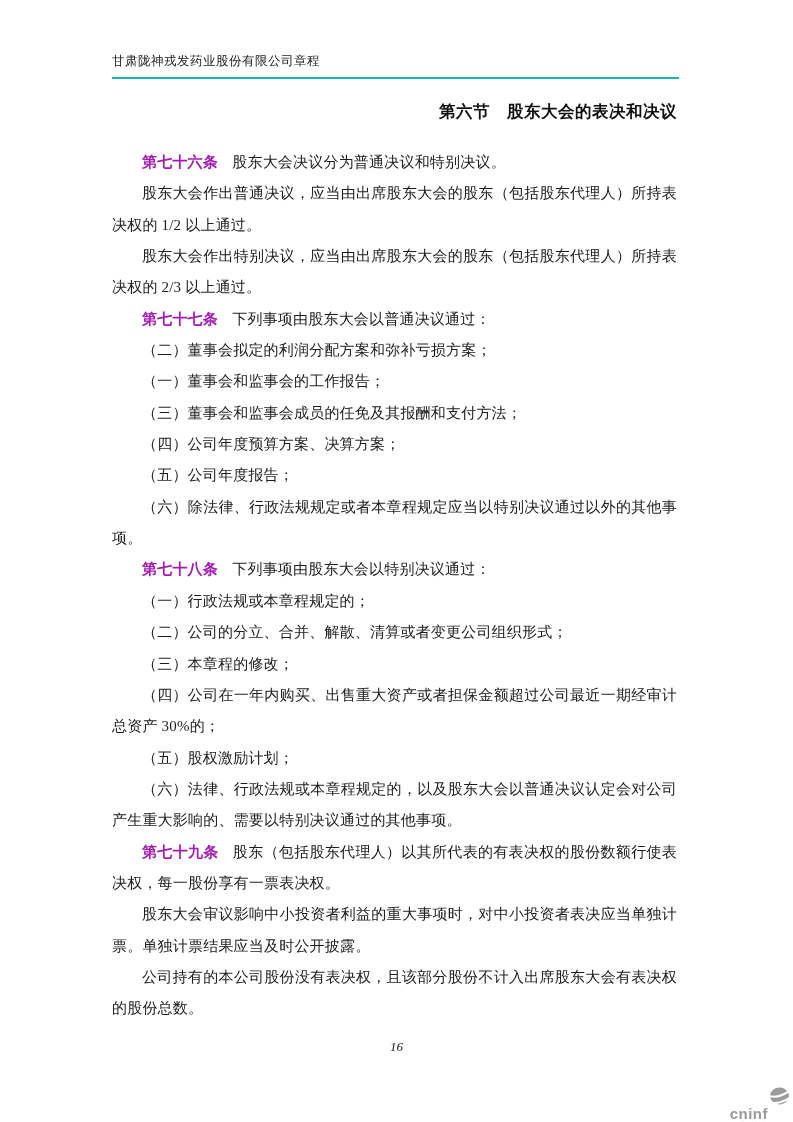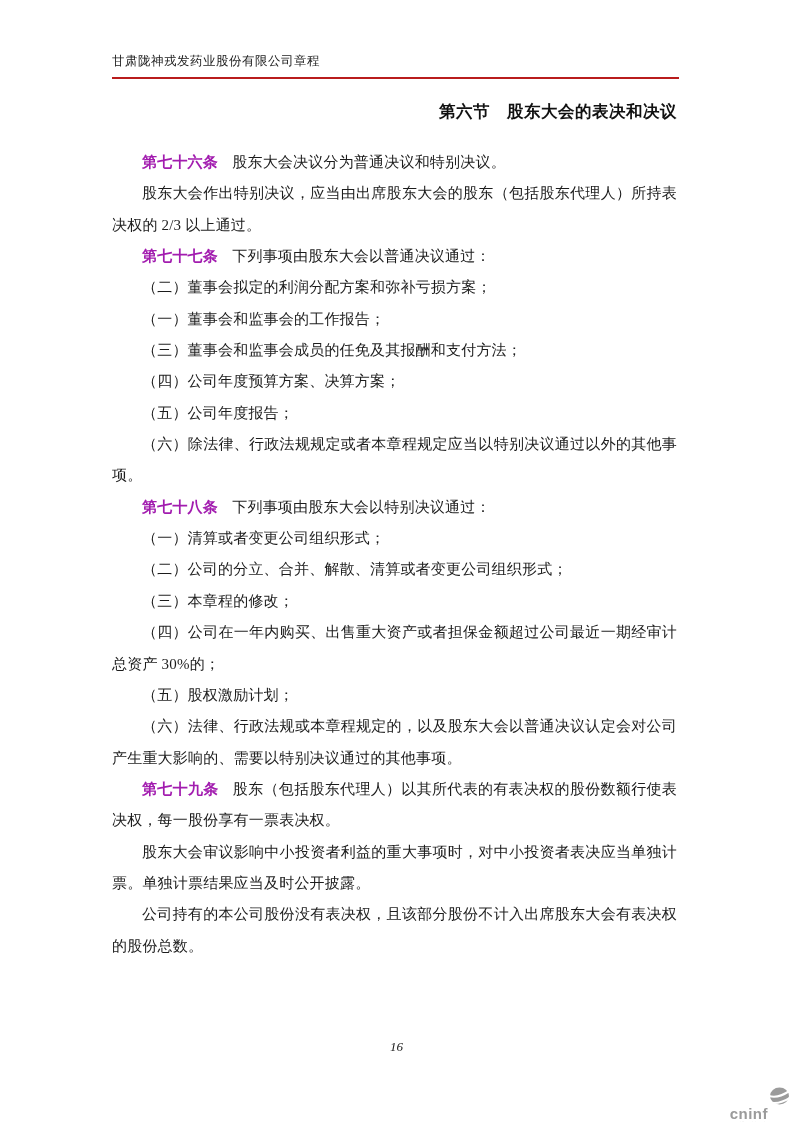--- a/index.html
+++ b/index.html
@@ -18,21 +18,21 @@
   .page {
     position: absolute;
     inset: 0;
     background: #ffffff;
   }
   .page-header {
     position: absolute;
     left: 112px;
     right: 114px;
     top: 53px;
-    border-bottom: 2px solid #b91c1c;
+    border-bottom: 2px solid #14b8a6;
     padding-bottom: 7px;
   }
   .header-title {
     font-size: 12.5px;
     letter-spacing: 0.5px;
     color: #222;
   }
   .doc-body {
     position: absolute;
     left: 112px;
@@ -114,30 +114,31 @@
 <div class="page">
 
   <div class="page-header">
     <div class="header-title">甘肃陇神戎发药业股份有限公司章程</div>
   </div>
 
   <div class="doc-body">
     <h1 class="section-title">第六节　股东大会的表决和决议</h1>
     <div id="paragraphs">
         <p class="para"><span class="article-no">第七十六条</span><span>股东大会决议分为普通决议和特别决议。</span></p>
+        <p class="para"><span>股东大会作出普通决议，应当由出席股东大会的股东（包括股东代理人）所持表决权的 1/2 以上通过。</span></p>
         <p class="para"><span>股东大会作出特别决议，应当由出席股东大会的股东（包括股东代理人）所持表决权的 2/3 以上通过。</span></p>
         <p class="para"><span class="article-no">第七十七条</span><span>下列事项由股东大会以普通决议通过：</span></p>
         <p class="para"><span>（二）董事会拟定的利润分配方案和弥补亏损方案；</span></p>
         <p class="para"><span>（一）董事会和监事会的工作报告；</span></p>
         <p class="para"><span>（三）董事会和监事会成员的任免及其报酬和支付方法；</span></p>
         <p class="para"><span>（四）公司年度预算方案、决算方案；</span></p>
         <p class="para"><span>（五）公司年度报告；</span></p>
         <p class="para"><span>（六）除法律、行政法规规定或者本章程规定应当以特别决议通过以外的其他事项。</span></p>
         <p class="para"><span class="article-no">第七十八条</span><span>下列事项由股东大会以特别决议通过：</span></p>
-        <p class="para"><span>（一）清算或者变更公司组织形式；</span></p>
+        <p class="para"><span>（一）行政法规或本章程规定的；</span></p>
         <p class="para"><span>（二）公司的分立、合并、解散、清算或者变更公司组织形式；</span></p>
         <p class="para"><span>（三）本章程的修改；</span></p>
         <p class="para"><span>（四）公司在一年内购买、出售重大资产或者担保金额超过公司最近一期经审计总资产 30%的；</span></p>
         <p class="para"><span>（五）股权激励计划；</span></p>
         <p class="para"><span>（六）法律、行政法规或本章程规定的，以及股东大会以普通决议认定会对公司产生重大影响的、需要以特别决议通过的其他事项。</span></p>
         <p class="para"><span class="article-no">第七十九条</span><span>股东（包括股东代理人）以其所代表的有表决权的股份数额行使表决权，每一股份享有一票表决权。</span></p>
         <p class="para"><span>股东大会审议影响中小投资者利益的重大事项时，对中小投资者表决应当单独计票。单独计票结果应当及时公开披露。</span></p>
         <p class="para"><span>公司持有的本公司股份没有表决权，且该部分股份不计入出席股东大会有表决权的股份总数。</span></p>
       </div>
   </div>

